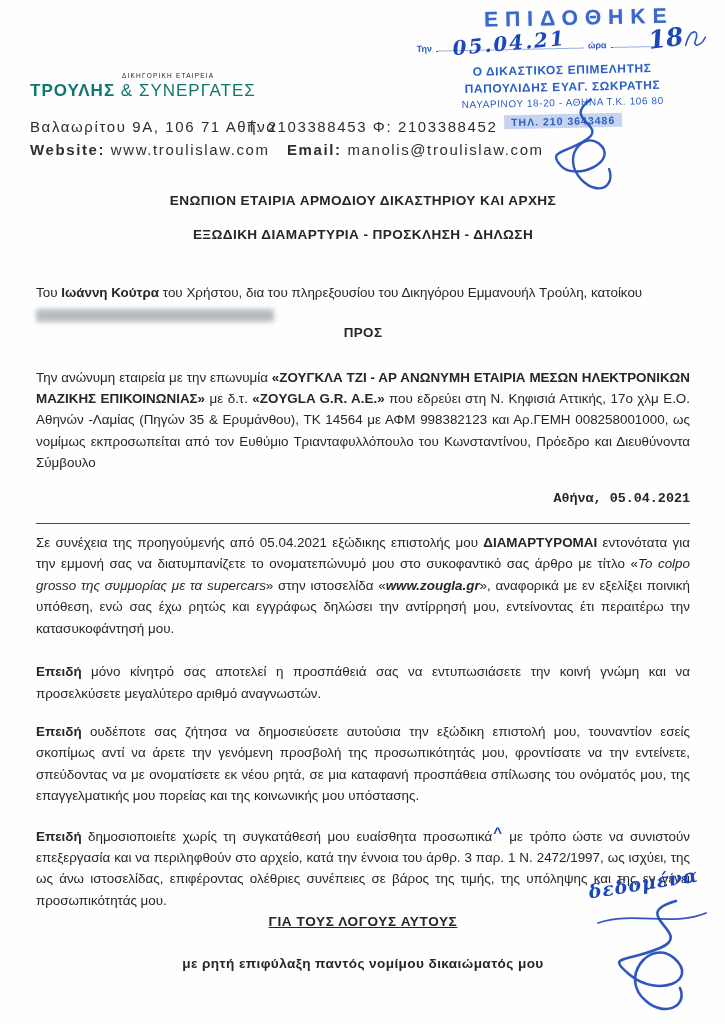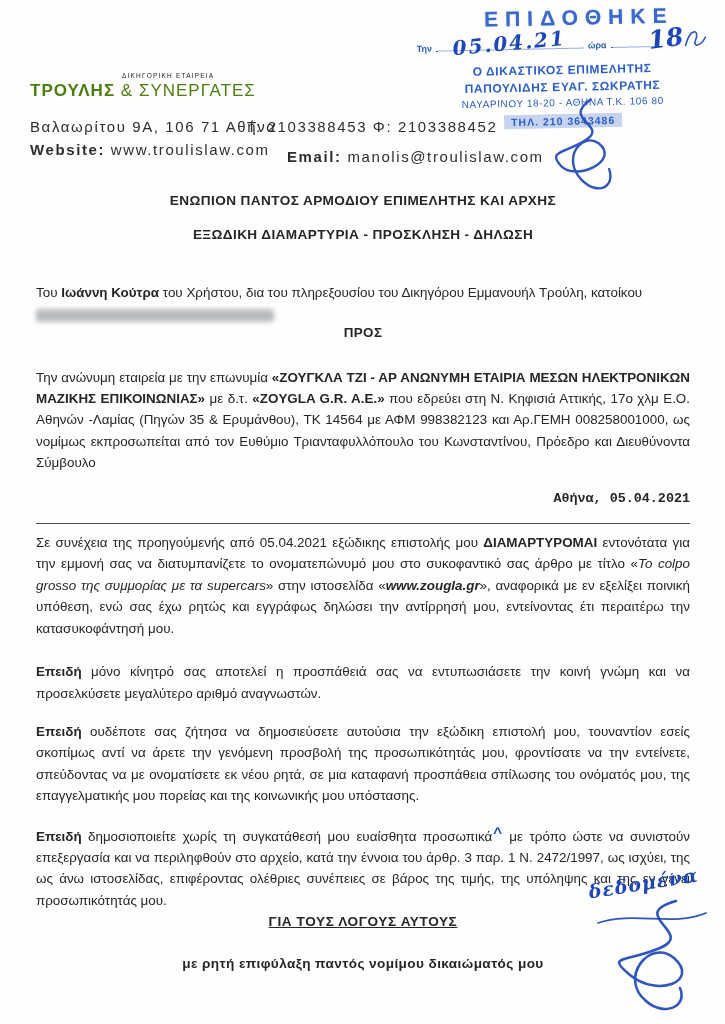--- a/index.html
+++ b/index.html
@@ -4,28 +4,28 @@
 <style>
   html,body{margin:0;padding:0;background:#e9e9e9;}
   .page{
     position:relative;width:725px;height:1024px;background:#fefefe;
     font-family:"Liberation Sans",sans-serif;color:#262626;overflow:hidden;
     margin:0 auto;
   }
   
   .logo{position:absolute;left:30px;top:72px;}
   .logo-small{position:absolute;left:92px;top:0;font-size:6.5px;letter-spacing:1.2px;color:#222;white-space:nowrap;}
-  .logo-main{margin-top:9px;font-size:17px;letter-spacing:1px;white-space:nowrap;color:#4d7c0f;}
+  .logo-main{margin-top:9px;font-size:17px;letter-spacing:1px;white-space:nowrap;color:#0f766e;}
   .logo-bold{font-weight:700;}
   .logo-light{font-weight:400;}
   .contact-row{position:absolute;font-size:15px;color:#2e2e2e;letter-spacing:1.6px;white-space:nowrap;}
   .row1a{left:30px;top:118px;}
   .row1b{left:247px;top:118px;}
   .row2a{left:30px;top:141px;}
-  .row2b{left:247px;top:148px;padding-left:40px;}
+  .row2b{left:247px;top:141px;padding-left:40px;}
   .contact-label{font-weight:700;letter-spacing:1.6px;}
   
   .stamp{position:absolute;left:403px;top:6px;width:318px;color:#2b5ec9;transform:rotate(-1.2deg);}
   .stamp-title{font-size:21px;font-weight:700;letter-spacing:7px;margin-left:82px;white-space:nowrap;
     text-shadow:0 0 1px rgba(43,94,201,.55);opacity:.93;}
   .stamp-dateline{position:relative;margin-top:8px;margin-left:14px;font-size:9px;font-weight:700;height:22px;white-space:nowrap;}
   .dotline{display:inline-block;border-bottom:1.5px dotted #2b5ec9;height:10px;}
   .dl1{width:148px;margin:0 4px;}
   .dl2{width:52px;margin-left:4px;}
   .hand{font-family:"DejaVu Serif",serif;font-style:italic;color:#1d46b8;position:absolute;}
@@ -101,21 +101,21 @@
     <div class="stamp-line">ΝΑΥΑΡΙΝΟΥ 18-20 - ΑΘΗΝΑ Τ.Κ. 106 80</div>
     <div class="tel-wrap">
       <span class="tel-box">ΤΗΛ. 210 3643486</span>
     </div>
     <svg class="sig sig-top" width="150" height="110" viewBox="0 0 150 110">
       <path d="M75 8 C 45 28, 92 34, 70 48 C 48 62, 30 58, 44 74 C 58 90, 104 70, 82 52 C 66 40, 44 66, 64 88 C 80 105, 98 96, 92 78" stroke-width="2.4"></path>
     </svg>
   </div>
 
   <div class="content">
-    <p class="h-center">ΕΝΩΠΙΟΝ ΠΑΝΤΟΣ ΑΡΜΟΔΙΟΥ ΕΠΙΜΕΛΗΤΗΣ ΚΑΙ ΑΡΧΗΣ</p>
+    <p class="h-center">ΕΝΩΠΙΟΝ ΕΤΑΙΡΙΑ ΑΡΜΟΔΙΟΥ ΔΙΚΑΣΤΗΡΙΟΥ ΚΑΙ ΑΡΧΗΣ</p>
     <p class="h-center h-doc">ΕΞΩΔΙΚΗ ΔΙΑΜΑΡΤΥΡΙΑ - ΠΡΟΣΚΛΗΣΗ - ΔΗΛΩΣΗ</p>
 
     <p class="para p-sender"><span>Του </span><span style="font-weight: 700;">Ιωάννη Κούτρα</span><span> του Χρήστου, δια του πληρεξουσίου του Δικηγόρου Εμμανουήλ Τρούλη, κατοίκου</span></p>
     <div class="redacted"></div>
 
     <p class="h-center h-pros">ΠΡΟΣ</p>
 
     <p class="para p-recipient"><span>Την ανώνυμη εταιρεία με την επωνυμία </span><span style="font-weight: 700;">«ΖΟΥΓΚΛΑ ΤΖΙ - ΑΡ ΑΝΩΝΥΜΗ ΕΤΑΙΡΙΑ ΜΕΣΩΝ ΗΛΕΚΤΡΟΝΙΚΩΝ ΜΑΖΙΚΗΣ ΕΠΙΚΟΙΝΩΝΙΑΣ»</span><span> με δ.τ. </span><span style="font-weight: 700;">«ZOYGLA G.R. A.E.»</span><span> που εδρεύει στη Ν. Κηφισιά Αττικής, 17ο χλμ Ε.Ο. Αθηνών -Λαμίας (Πηγών 35 &amp; Ερυμάνθου), ΤΚ 14564 με ΑΦΜ 998382123 και Αρ.ΓΕΜΗ 008258001000, ως νομίμως εκπροσωπείται από τον Ευθύμιο Τριανταφυλλόπουλο του Κωνσταντίνου, Πρόεδρο και Διευθύνοντα Σύμβουλο</span></p>
 
     <p class="para place-date">Αθήνα, 05.04.2021</p>

